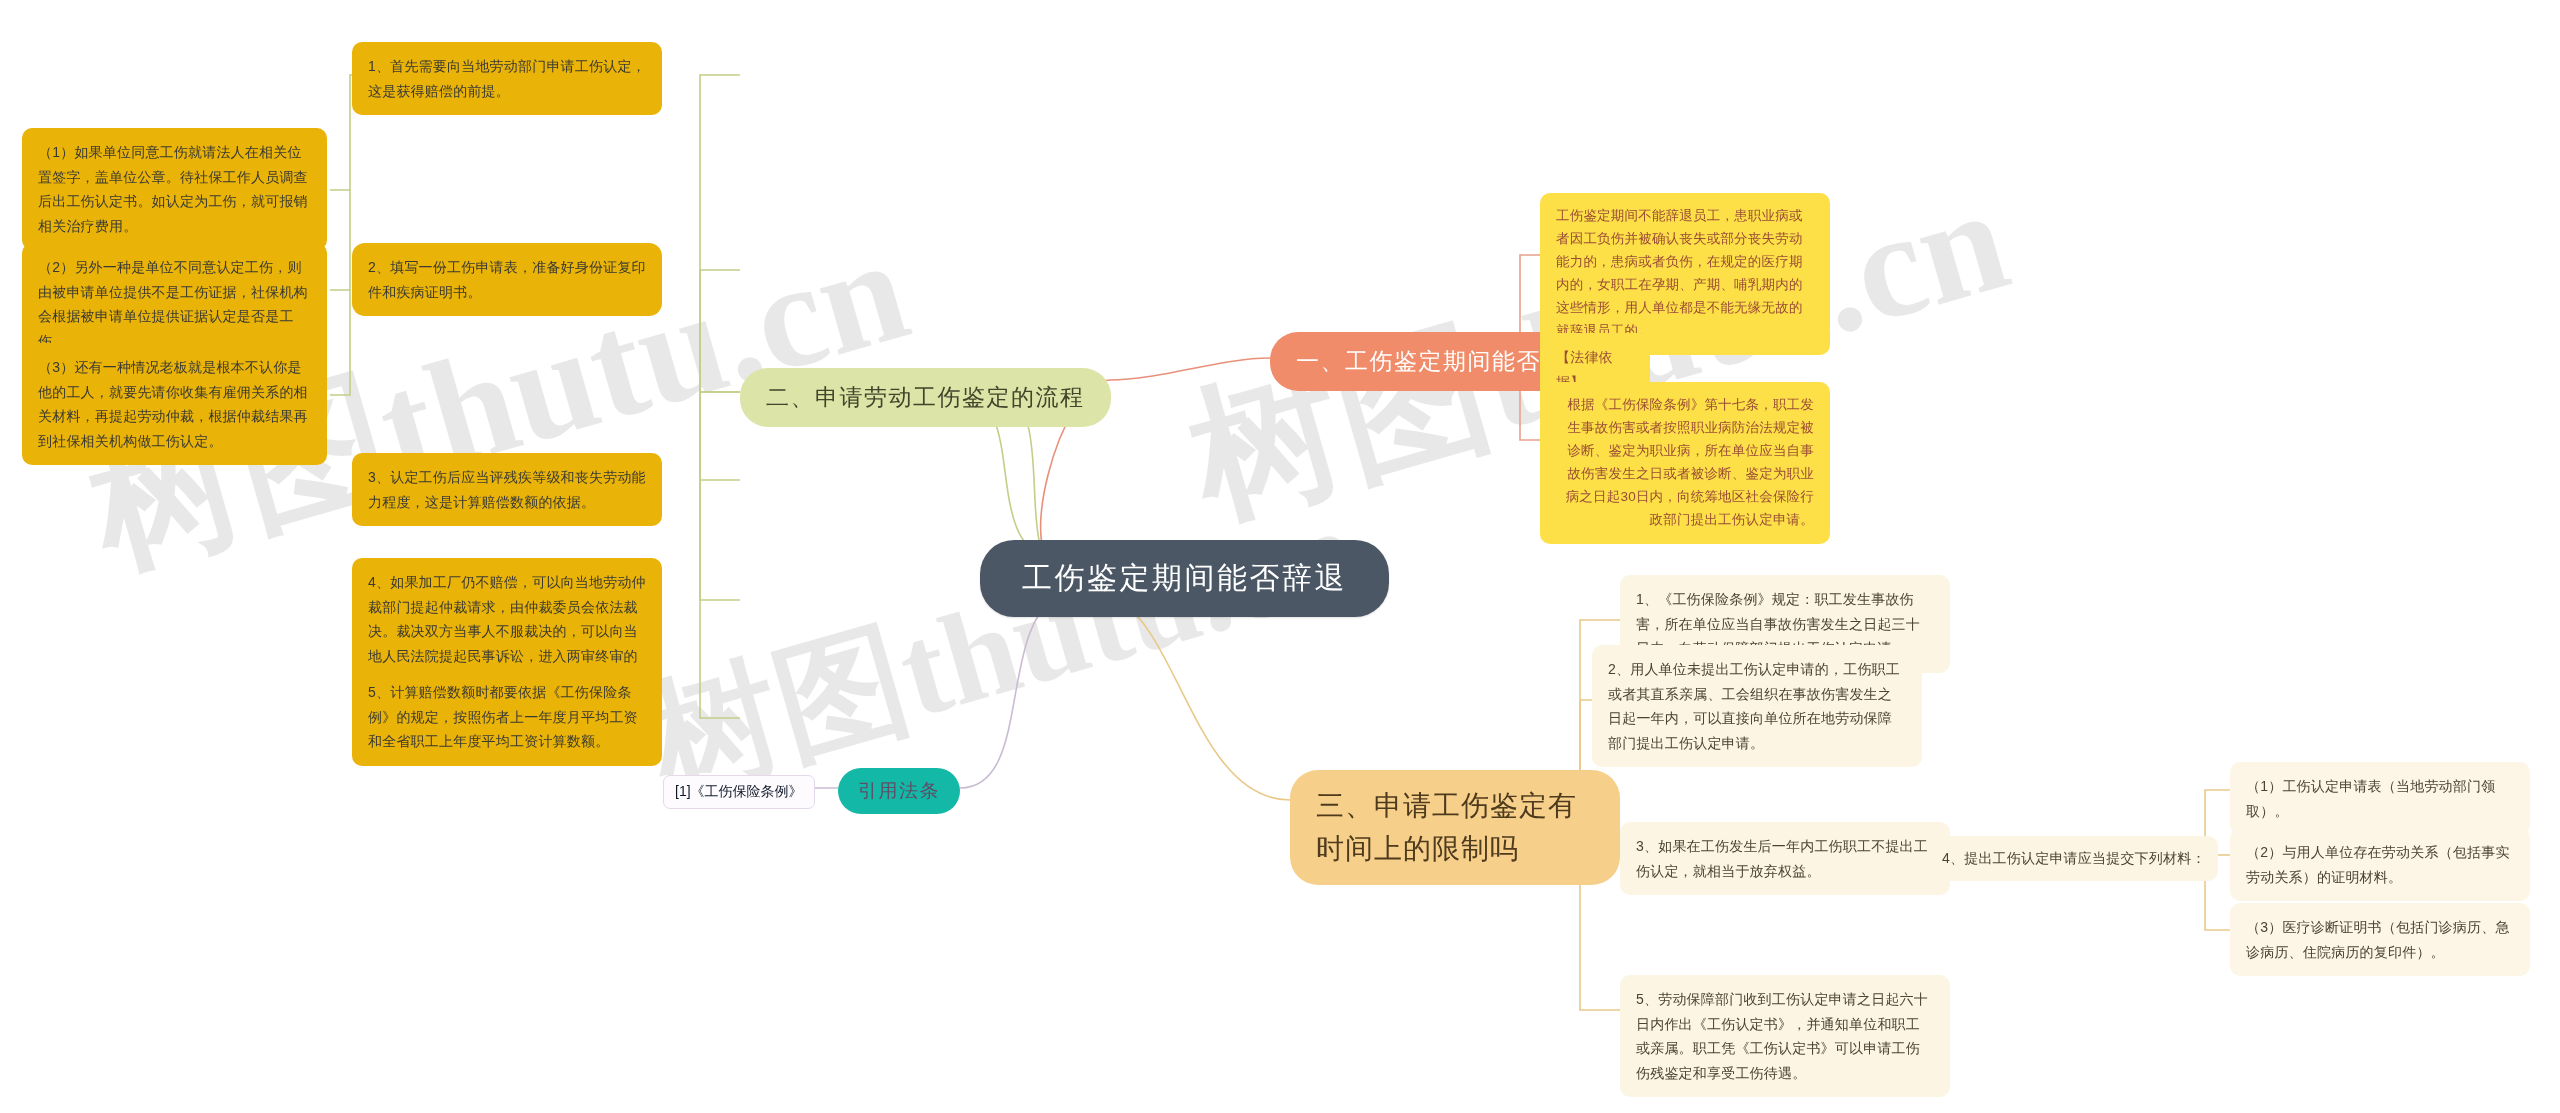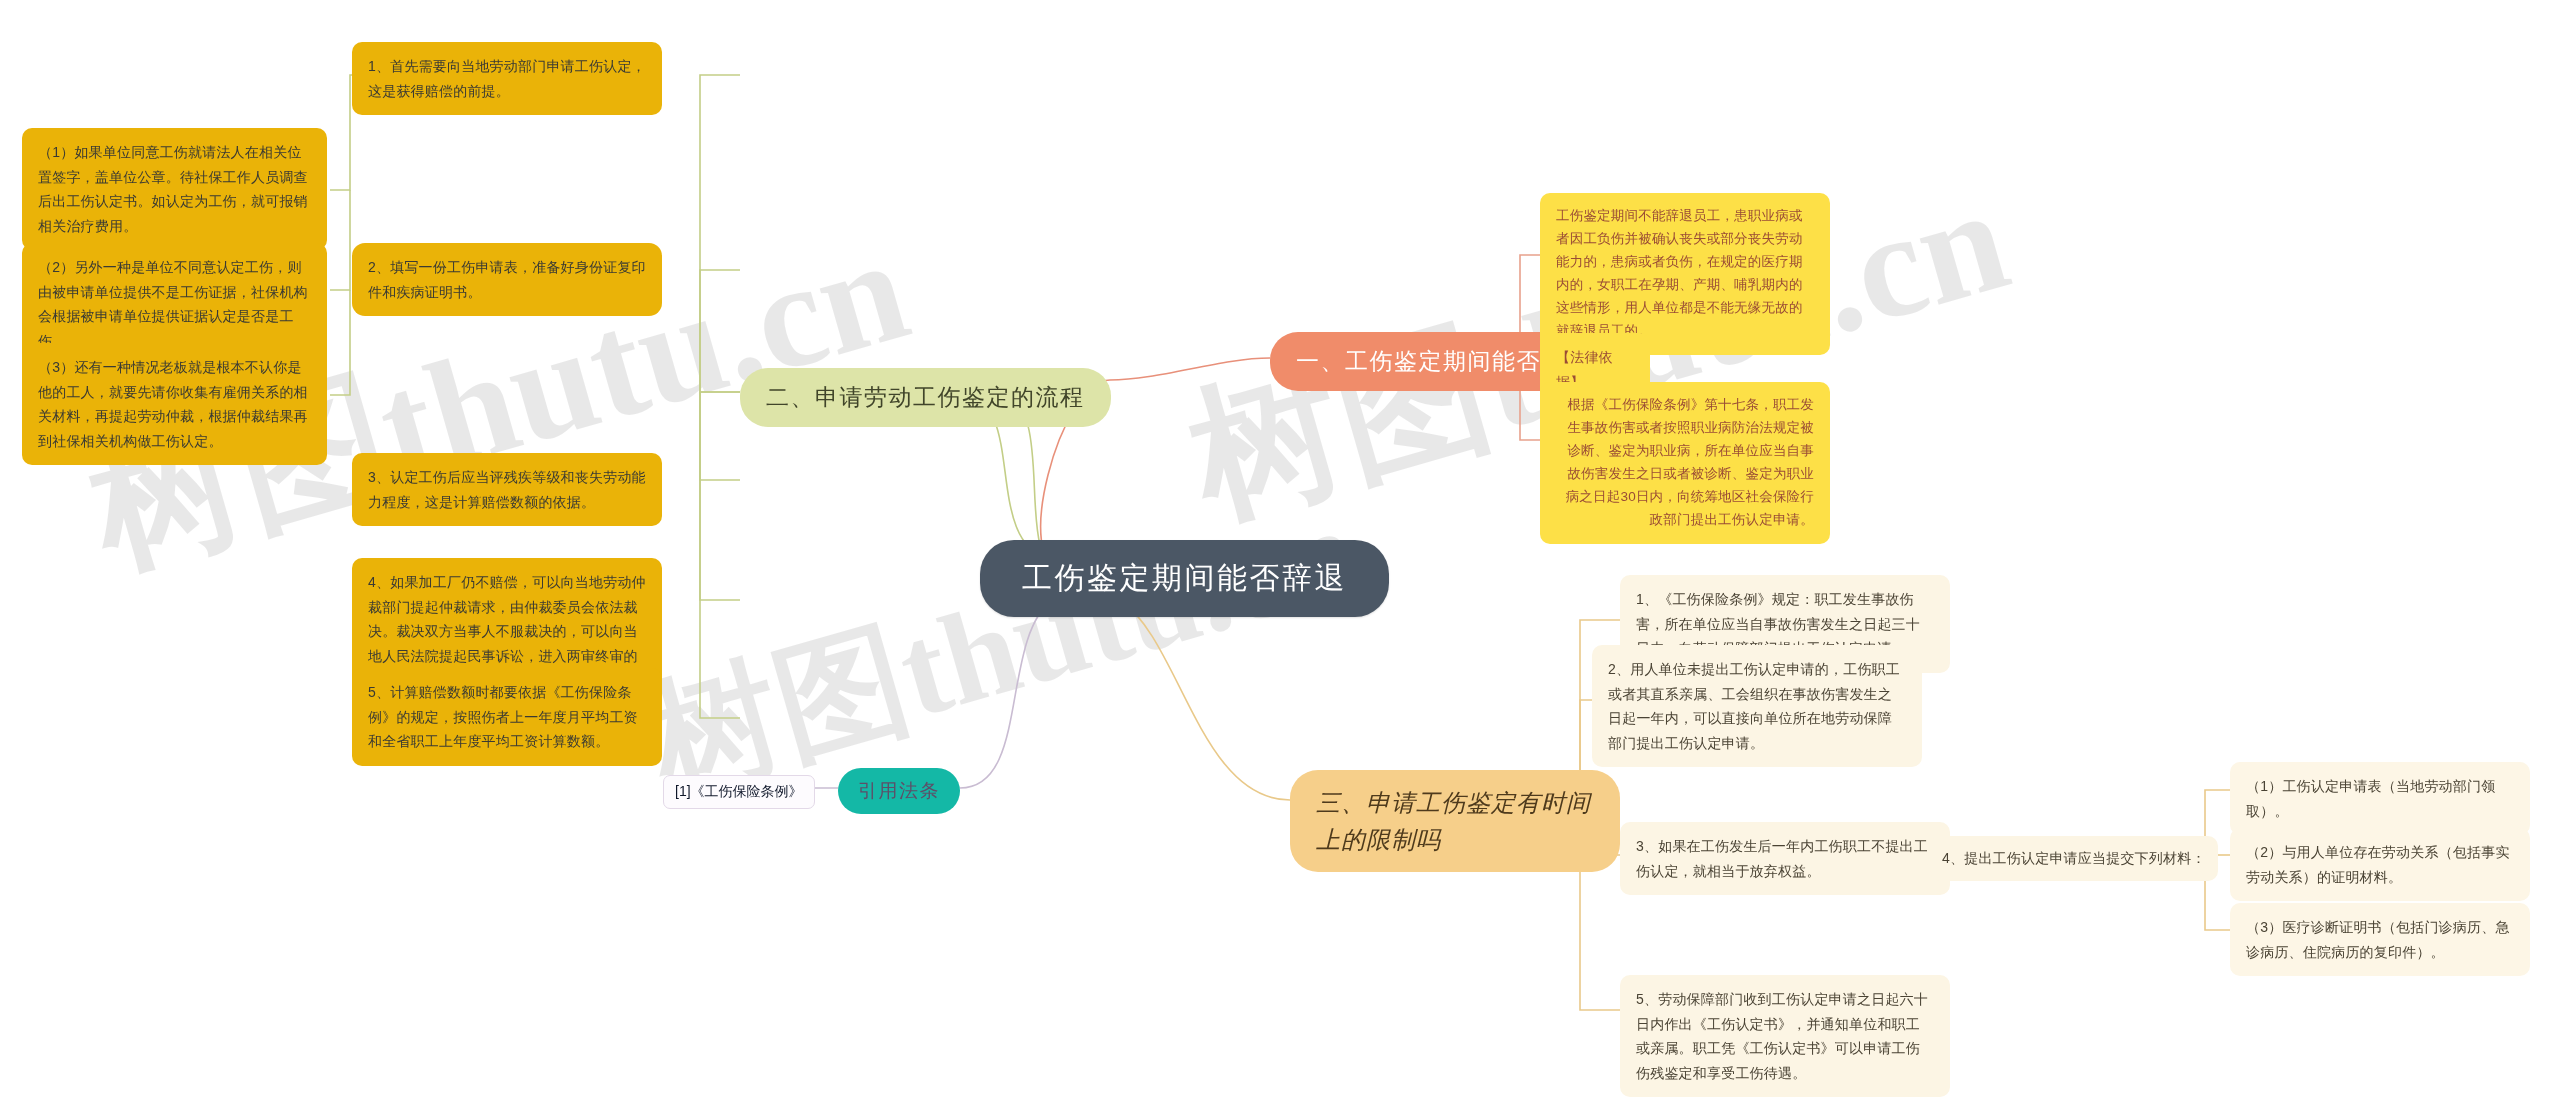--- a/index.html
+++ b/index.html
@@ -146,21 +146,21 @@
   </div>
 
   <div class="node" style="left:838px; top:768px;">
     <div class="branch b-green" style="background:#14b8a6; color:#5d4f68; font-size:19px; padding:10px 20px;">引用法条</div>
   </div>
   <div class="node" style="left:663px; top:775px;">
     <div class="cite">[1]《工伤保险条例》</div>
   </div>
 
   <div class="node" style="left:1290px; top:770px; width:330px;">
-    <div class="branch b-amber" style="font-size:24px; line-height:1.55;font-style:italic;">三、申请工伤鉴定有时间上的限制吗</div>
+    <div class="branch b-amber" style="font-size:28px; line-height:1.55;">三、申请工伤鉴定有时间上的限制吗</div>
   </div>
 
   <div class="node" style="left:1620px; top:575px; width:330px;">
     <div class="leaf g-cream" style="font-size:14px; line-height:1.75;">1、《工伤保险条例》规定：职工发生事故伤害，所在单位应当自事故伤害发生之日起三十日内，向劳动保障部门提出工伤认定申请。</div>
   </div>
   <div class="node" style="left:1592px; top:645px; width:330px;">
     <div class="leaf g-cream" style="font-size:14px; line-height:1.75;">2、用人单位未提出工伤认定申请的，工伤职工或者其直系亲属、工会组织在事故伤害发生之日起一年内，可以直接向单位所在地劳动保障部门提出工伤认定申请。</div>
   </div>
   <div class="node" style="left:1620px; top:822px; width:330px;">
     <div class="leaf g-cream" style="font-size:14px; line-height:1.75;">3、如果在工伤发生后一年内工伤职工不提出工伤认定，就相当于放弃权益。</div>

